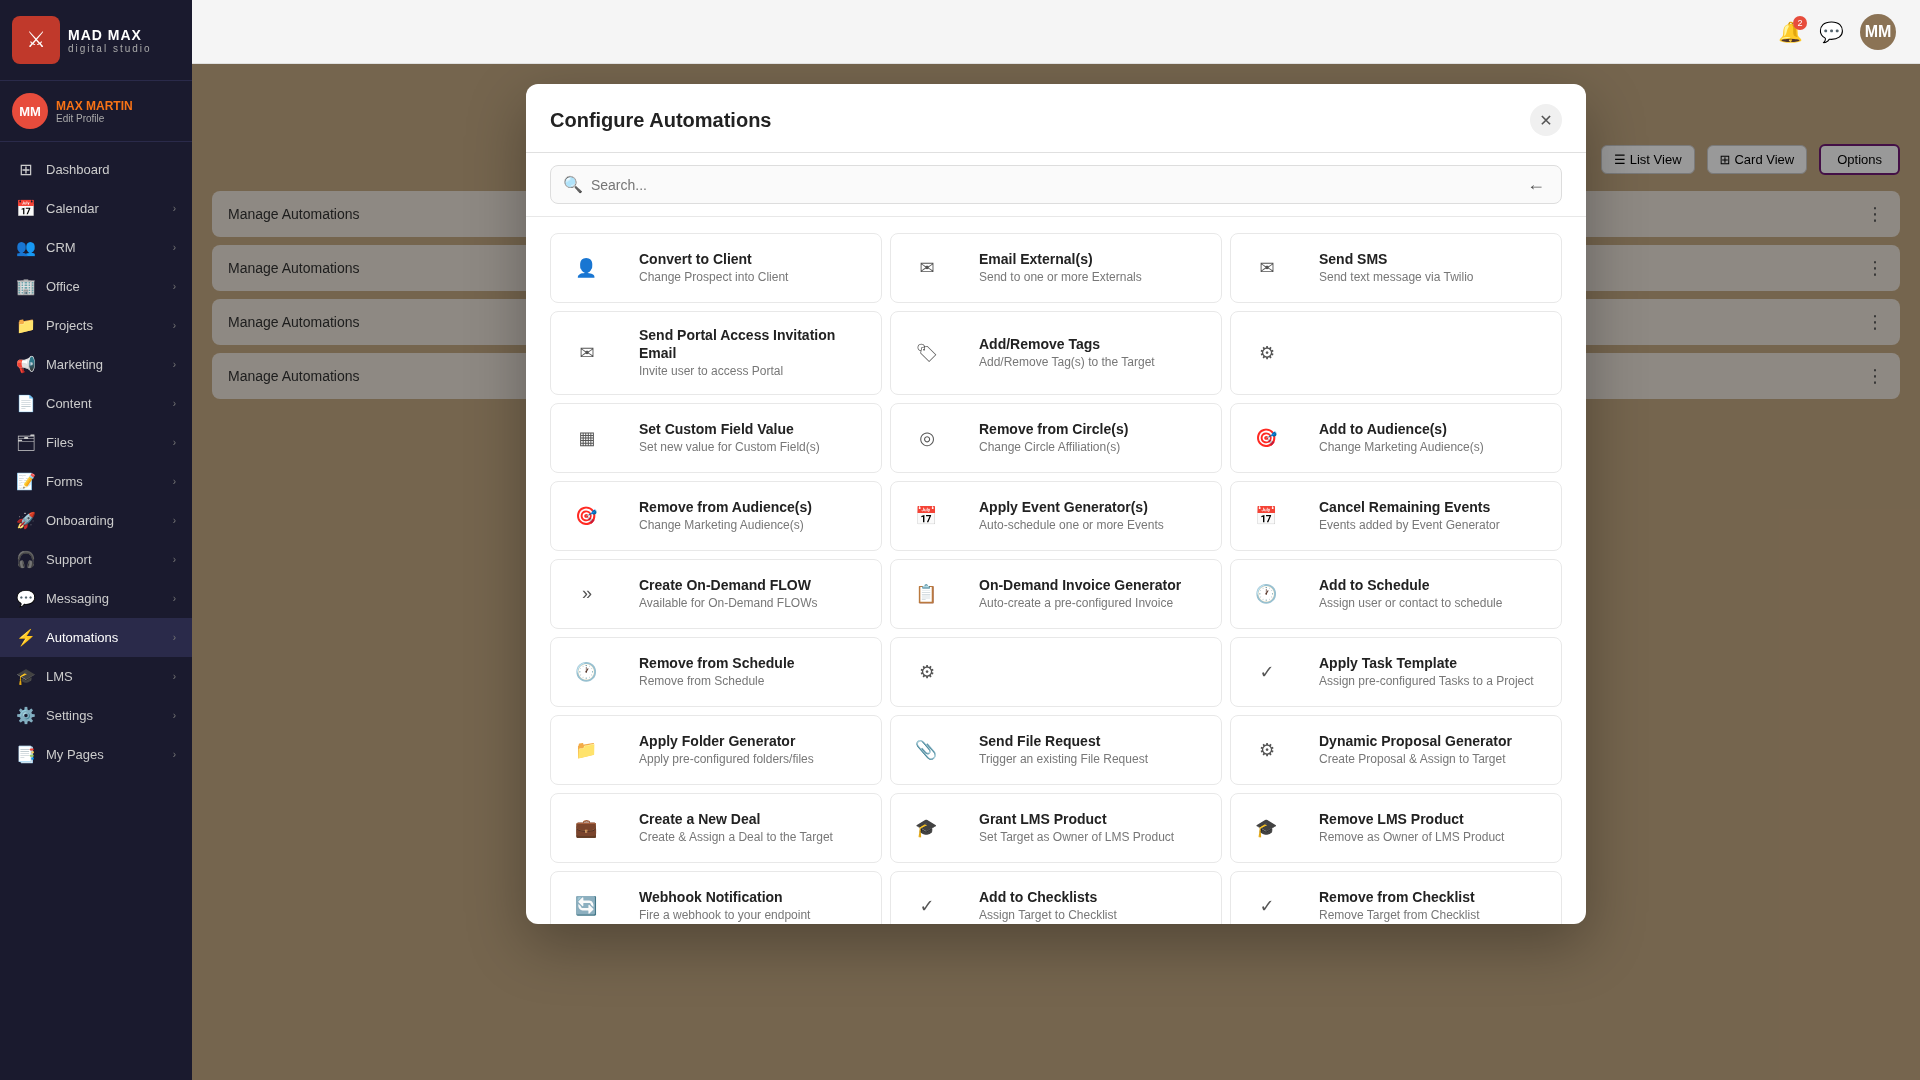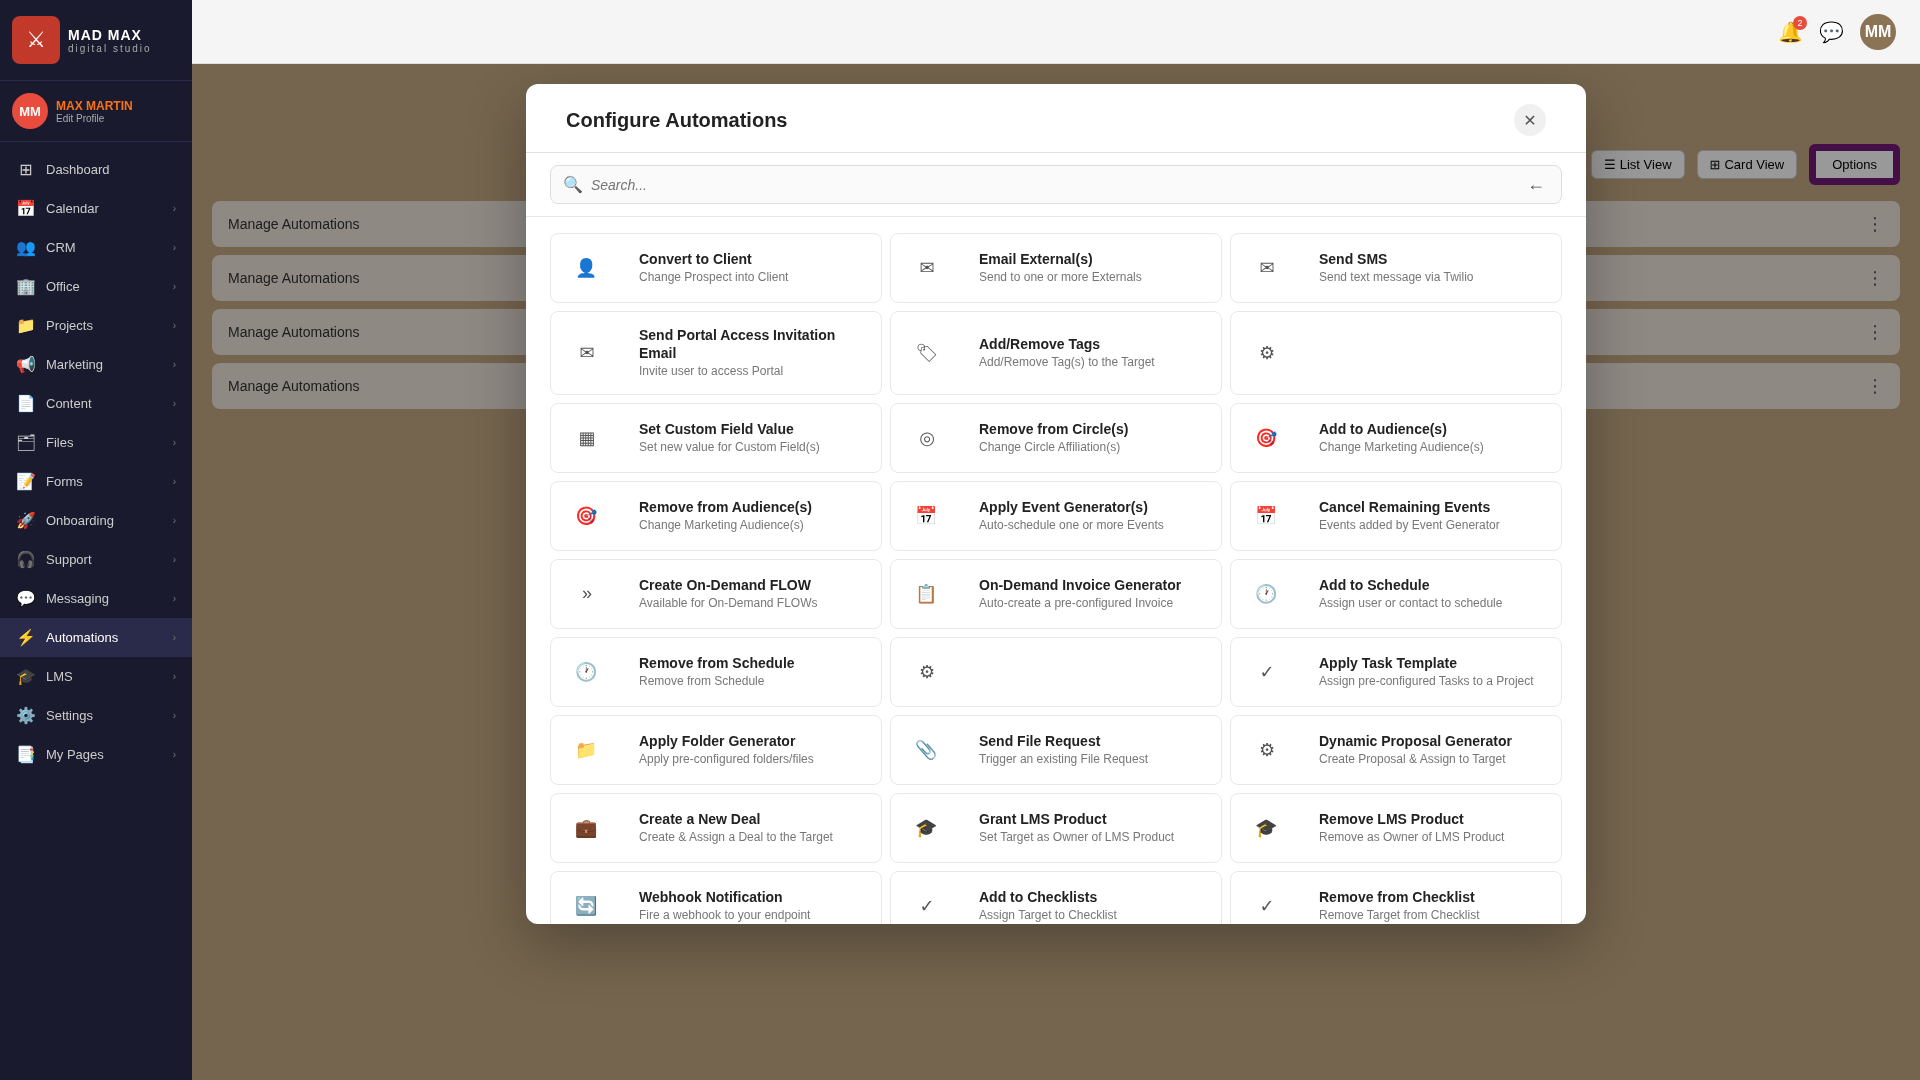--- a/index.html
+++ b/index.html
@@ -139,21 +139,21 @@
       overflow: hidden;
       display: flex;
       flex-direction: column;
       box-shadow: 0 20px 60px rgba(0,0,0,0.3);
     }
 
     .modal-header {
       display: flex;
       align-items: center;
       justify-content: space-between;
-      padding: 20px 40px 16px;
+      padding: 20px 24px 16px;
       border-bottom: 1px solid #e0e0e0;
     }
     .modal-title { font-size: 20px; font-weight: 600; color: #222; }
     .modal-close {
       width: 32px; height: 32px;
       border-radius: 50%;
       background: #f0f0f0;
       display: flex; align-items: center; justify-content: center;
       cursor: pointer;
       font-size: 16px; color: #555;
@@ -173,21 +173,20 @@
       background: #fafafa;
     }
     .search-icon { color: #aaa; margin-right: 8px; font-size: 16px; }
     .search-input {
       flex: 1;
       border: none;
       background: transparent;
       font-size: 14px;
       outline: none;
       color: #14532d;
-      font-style: italic;
     }
     .search-back-btn {
       background: none;
       border: none;
       cursor: pointer;
       font-size: 18px;
       color: #555;
       padding: 0 4px;
     }
 
@@ -243,21 +242,21 @@
       display: flex; align-items: center; gap: 4px;
       padding: 6px 12px;
       border: 1px solid #ccc;
       border-radius: 6px;
       background: #fff;
       cursor: pointer;
       font-size: 13px;
     }
     .options-btn {
       padding: 6px 16px;
-      border: 7px solid #701a75;
+      border: 2px solid #701a75;
       border-radius: 6px;
       background: #fff;
       cursor: pointer;
       font-size: 13px;
     }
 
     .manage-row {
       display: flex;
       align-items: center;
       justify-content: space-between;

